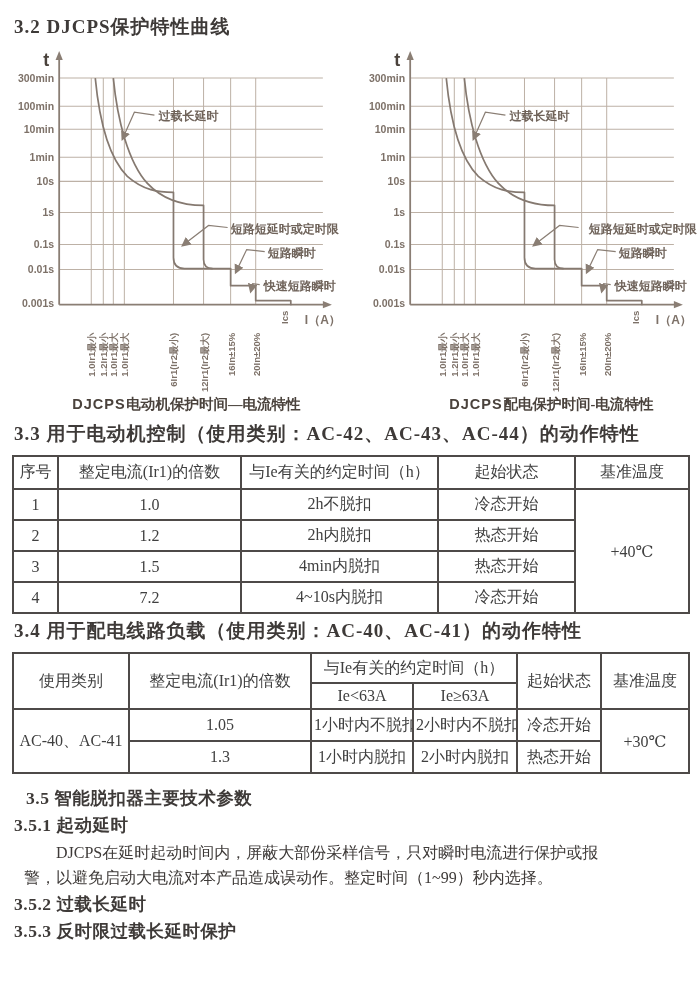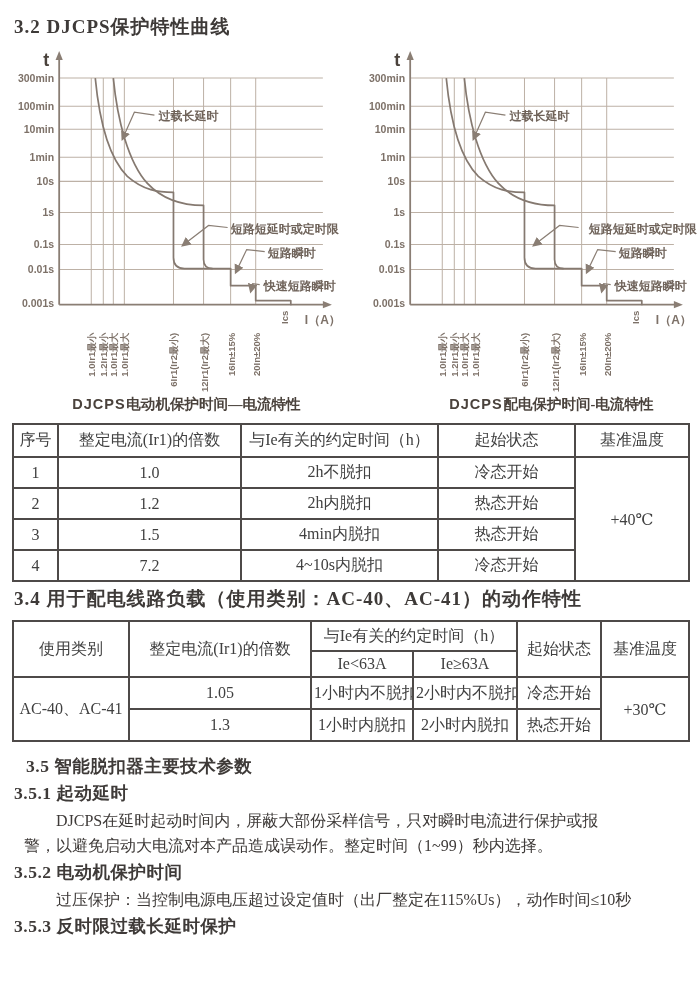--- a/index.html
+++ b/index.html
@@ -212,20 +212,21 @@
           <text class="ann" x="257" y="247">快速短路瞬时</text>
         </g>
         <g>
           <text class="cap-brand" x="92" y="366">DJCPS</text>
           <text class="cap-text" x="146" y="366">配电保护时间-电流特性</text>
         </g>
       </svg>
     </figure>
   </div>
 
+  <h2 class="sec">3.3 用于电动机控制（使用类别：AC-42、AC-43、AC-44）的动作特性</h2>
 
   <table class="t1">
     <colgroup>
       <col style="width:45px">
         <col style="width:183px">
         <col style="width:197px">
       <col style="width:137px">
         <col style="width:114px">
     </colgroup>
     <tbody>
@@ -302,18 +303,17 @@
       <td>热态开始</td>
     </tr>
   </tbody>
     </table>
 
   <div class="txt">
     <div class="h s35h">3.5 智能脱扣器主要技术参数</div>
     <div class="h s351h">3.5.1 起动延时</div>
     <div class="para indent1">DJCPS在延时起动时间内，屏蔽大部份采样信号，只对瞬时电流进行保护或报</div>
     <div class="para">警，以避免启动大电流对本产品造成误动作。整定时间（1~99）秒内选择。</div>
-    <div class="h s352h">3.5.2 电动机保护时间</div>
-    <div class="para indent1">过压保护：当控制电源电压超过设定值时（出厂整定在115%Us），动作时间≤10秒</div>
+    <div class="h s352h">3.5.2 过载长延时</div>
     <div class="h s353h">3.5.3 反时限过载长延时保护</div>
   </div>
 
 </div>
 
 </body></html>

